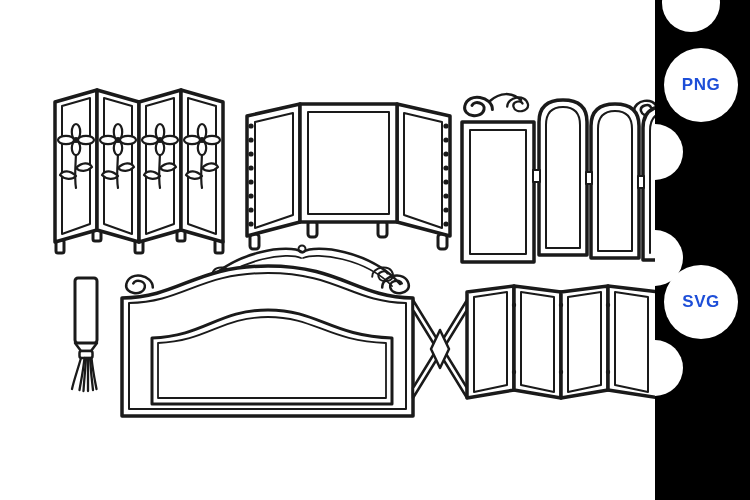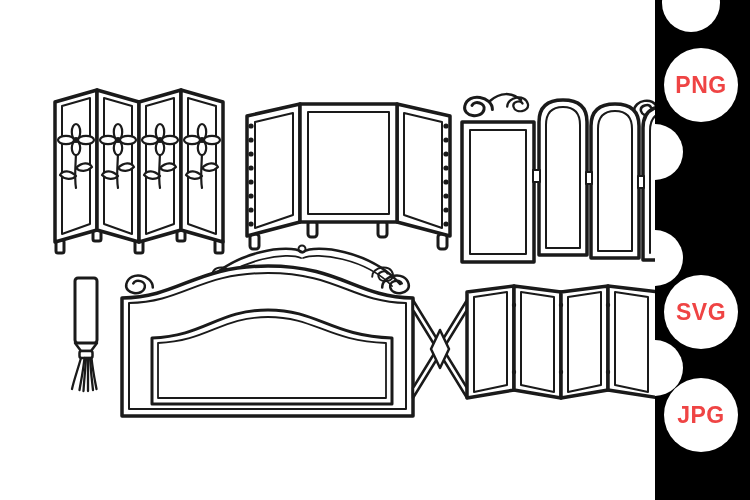--- a/index.html
+++ b/index.html
@@ -9,23 +9,23 @@
     font-family:"Liberation Sans", sans-serif;
   }
   .stage{position:absolute;inset:0;width:750px;height:500px;background:#ffffff;}
   .art{position:absolute;left:0;top:0;}
   .sidebar{
     position:absolute;right:0;top:0;width:95px;height:500px;
     background:#000000;overflow:hidden;
   }
   .badge{
     position:absolute;left:9px;width:74px;height:74px;border-radius:50%;
-    background:#ffffff;color:#ef4444;
+    background:#ffffff;color:#1d4ed8;
     display:flex;align-items:center;justify-content:center;
-    font-weight:700;font-size:23px;letter-spacing:.5px;
+    font-weight:700;font-size:17px;letter-spacing:.5px;
   }
   .deco{
     position:absolute;width:56px;height:56px;border-radius:50%;background:#ffffff;
   }
   .deco.top{left:7px;top:-26px;width:58px;height:58px;}
   .deco.g1{left:-28px;top:124px;}
   .deco.g2{left:-28px;top:230px;}
   .deco.g3{left:-28px;top:340px;}
 </style>
 </head>
@@ -200,21 +200,18 @@
 
   <div class="sidebar">
     <div class="deco top"></div>
     <div class="deco g1"></div>
     <div class="deco g2"></div>
     <div class="deco g3"></div>
 
     <div class="badge" style="top:48px">
       <span>PNG</span>
     </div>
-    <div class="badge" style="top:275px">
+    <div class="badge" style="top:265px">
       <span>SVG</span>
     </div>
-    <div class="badge" style="top:378px">
-      <span>JPG</span>
-    </div>
   </div>
 
 </div>
 
 </body></html>

